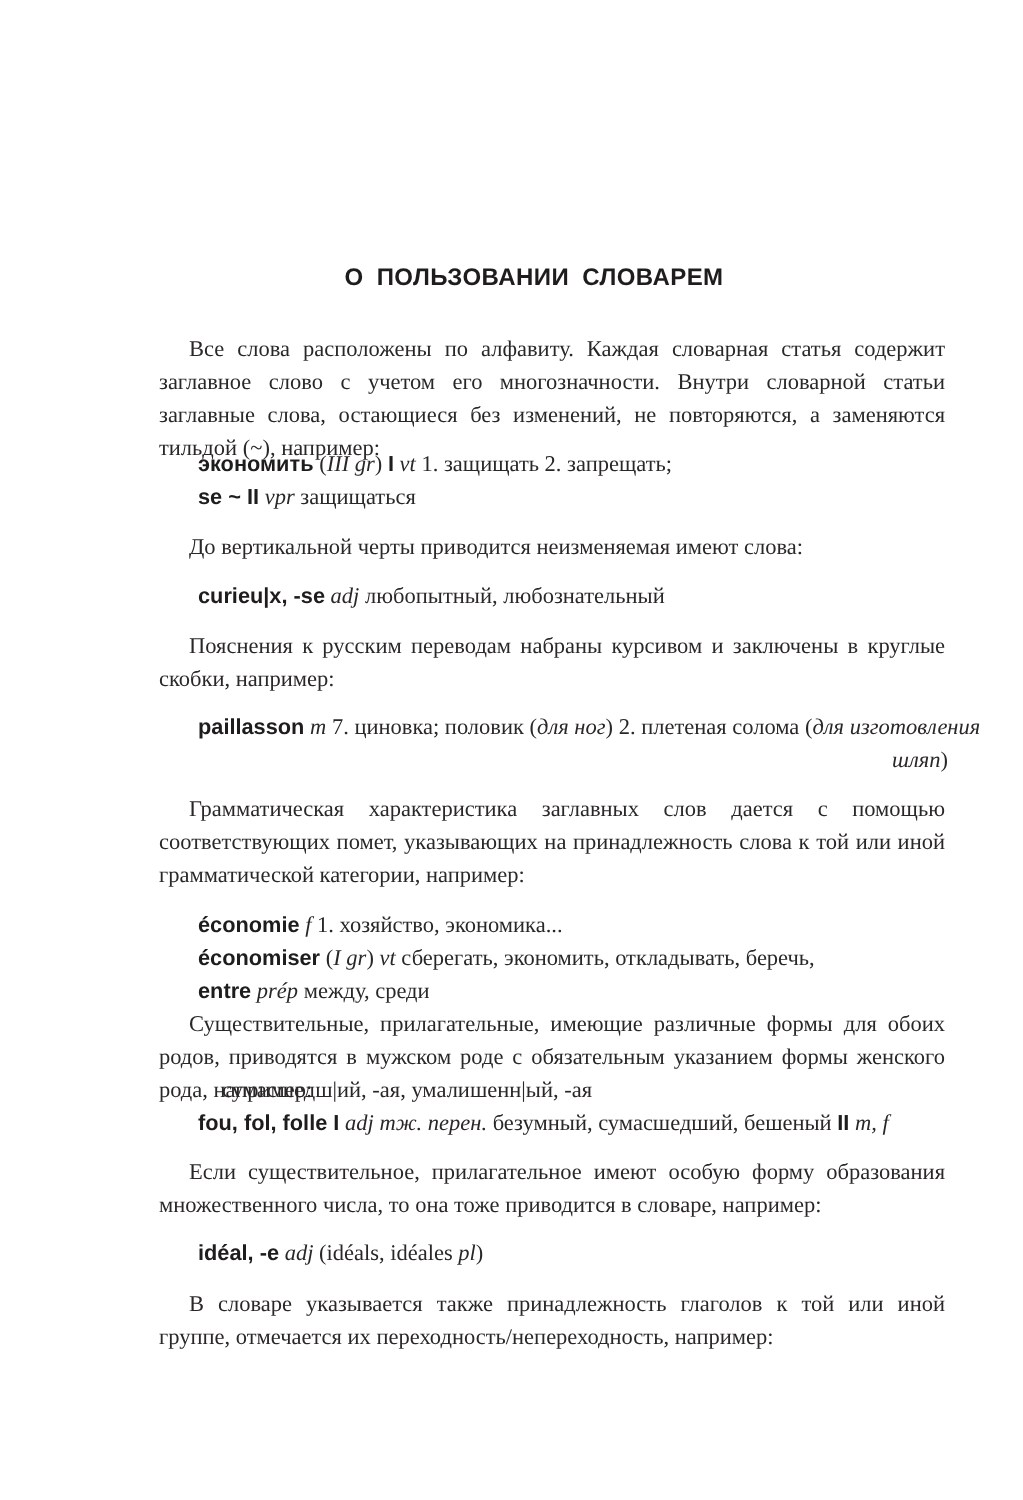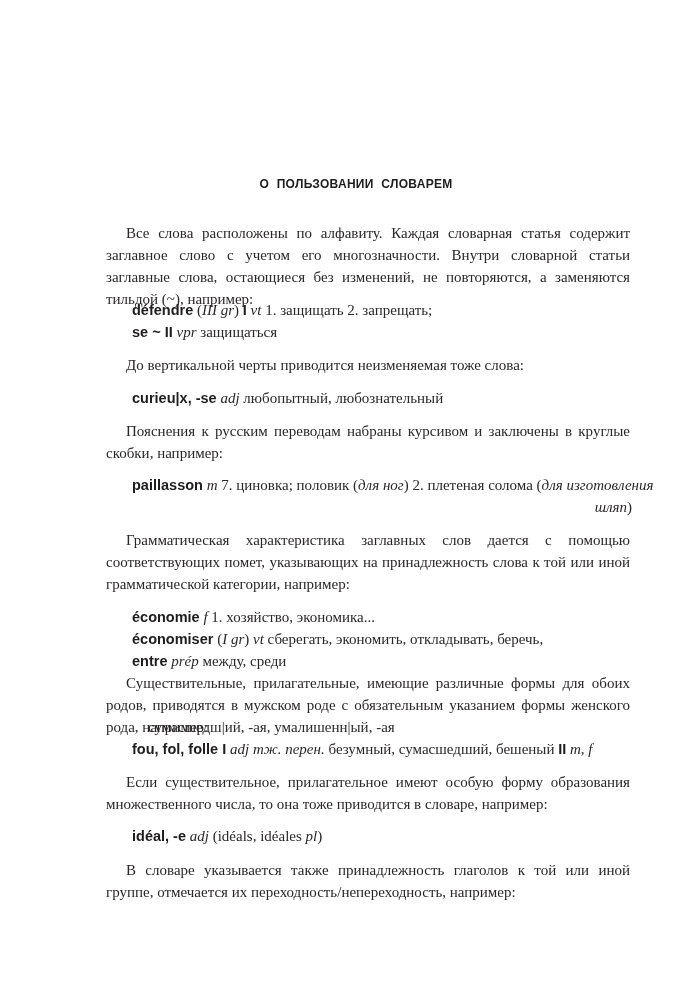--- a/index.html
+++ b/index.html
@@ -1,41 +1,41 @@
 <!DOCTYPE html>
 <html><head>
 <meta charset="utf-8">
 <style>
   html, body { margin: 0; padding: 0; background: #ffffff; }
   body { width: 682px; height: 1000px; position: relative; overflow: hidden;
          font-family: "Liberation Serif", "DejaVu Serif", serif; color: #2a2728; }
   .page { position: absolute; left: 94px; top: 0; width: 524px; }
   .title { position: absolute; left: 0; width: 524px; top: 177px; text-align: center;
            font-family: "Liberation Sans", "DejaVu Sans", sans-serif; font-weight: bold;
-           font-size: 12px; letter-spacing: 0.3px; word-spacing: 4px; color: #1e1c1d; margin: 0; }
+           font-size: 16px; letter-spacing: 0.3px; word-spacing: 4px; color: #1e1c1d; margin: 0; }
   .block { position: absolute; left: 0; width: 524px; font-size: 15px; line-height: 22px; margin: 12px; }
   .para { text-indent: 20px; text-align: justify; text-align-last: left; }
   .ex { left: 26px; width: 500px; }
   .hw { font-family: "Liberation Sans", "DejaVu Sans", sans-serif; font-weight: bold; font-size: 14.5px; color: #1e1c1d; }
   .it { font-style: italic; }
   .line { display: block; white-space: nowrap; }
 </style>
 </head>
 <body>
 
 <div class="page">
   <h1 class="title">О ПОЛЬЗОВАНИИ СЛОВАРЕМ</h1>
 
   <p class="block para" style="top:210px">Все слова расположены по алфавиту. Каждая словарная статья содержит заглавное слово с учетом его многозначности. Внутри словарной статьи заглавные слова, остающиеся без изменений, не повторяются, а заменяются тильдой (~), например:</p>
   <div class="block ex" style="top:287px">
-    <span class="line"><span class="hw">défendre</span><span> (</span><span class="it">III gr</span><span>) </span><span class="hw">I</span><span> </span><span class="it">vt</span><span> 1. защищать 2. запрещать;</span></span>
+    <span class="line"><span class="hw">экономить</span><span> (</span><span class="it">III gr</span><span>) </span><span class="hw">I</span><span> </span><span class="it">vt</span><span> 1. защищать 2. запрещать;</span></span>
     <span class="line"><span class="hw">se ~ II</span><span> </span><span class="it">vpr</span><span> защищаться</span></span>
   </div>
 
-  <p class="block para" style="top:342px">До вертикальной черты приводится неизменяемая тоже слова:</p>
+  <p class="block para" style="top:342px">До вертикальной черты приводится неизменяемая имеют слова:</p>
   <div class="block ex" style="top:375px">
     <span class="line"><span class="hw">curieu|x, -se</span><span> </span><span class="it">adj</span><span> любопытный, любознательный</span></span>
   </div>
 
   <p class="block para" style="top:408px">Пояснения к русским переводам набраны курсивом и заключены в круглые скобки, например:</p>
   <div class="block ex" style="top:462px">
     <span class="line"><span class="hw">paillasson</span><span> </span><span class="it">m</span><span> 7. циновка; половик (</span><span class="it">для ног</span><span>) 2. плетеная солома (</span><span class="it">для изготовления</span></span>
   <span class="line" style="padding-left: 16px; text-align: right;"><span class="it">шляп</span><span>)</span></span>
     </div>
 

